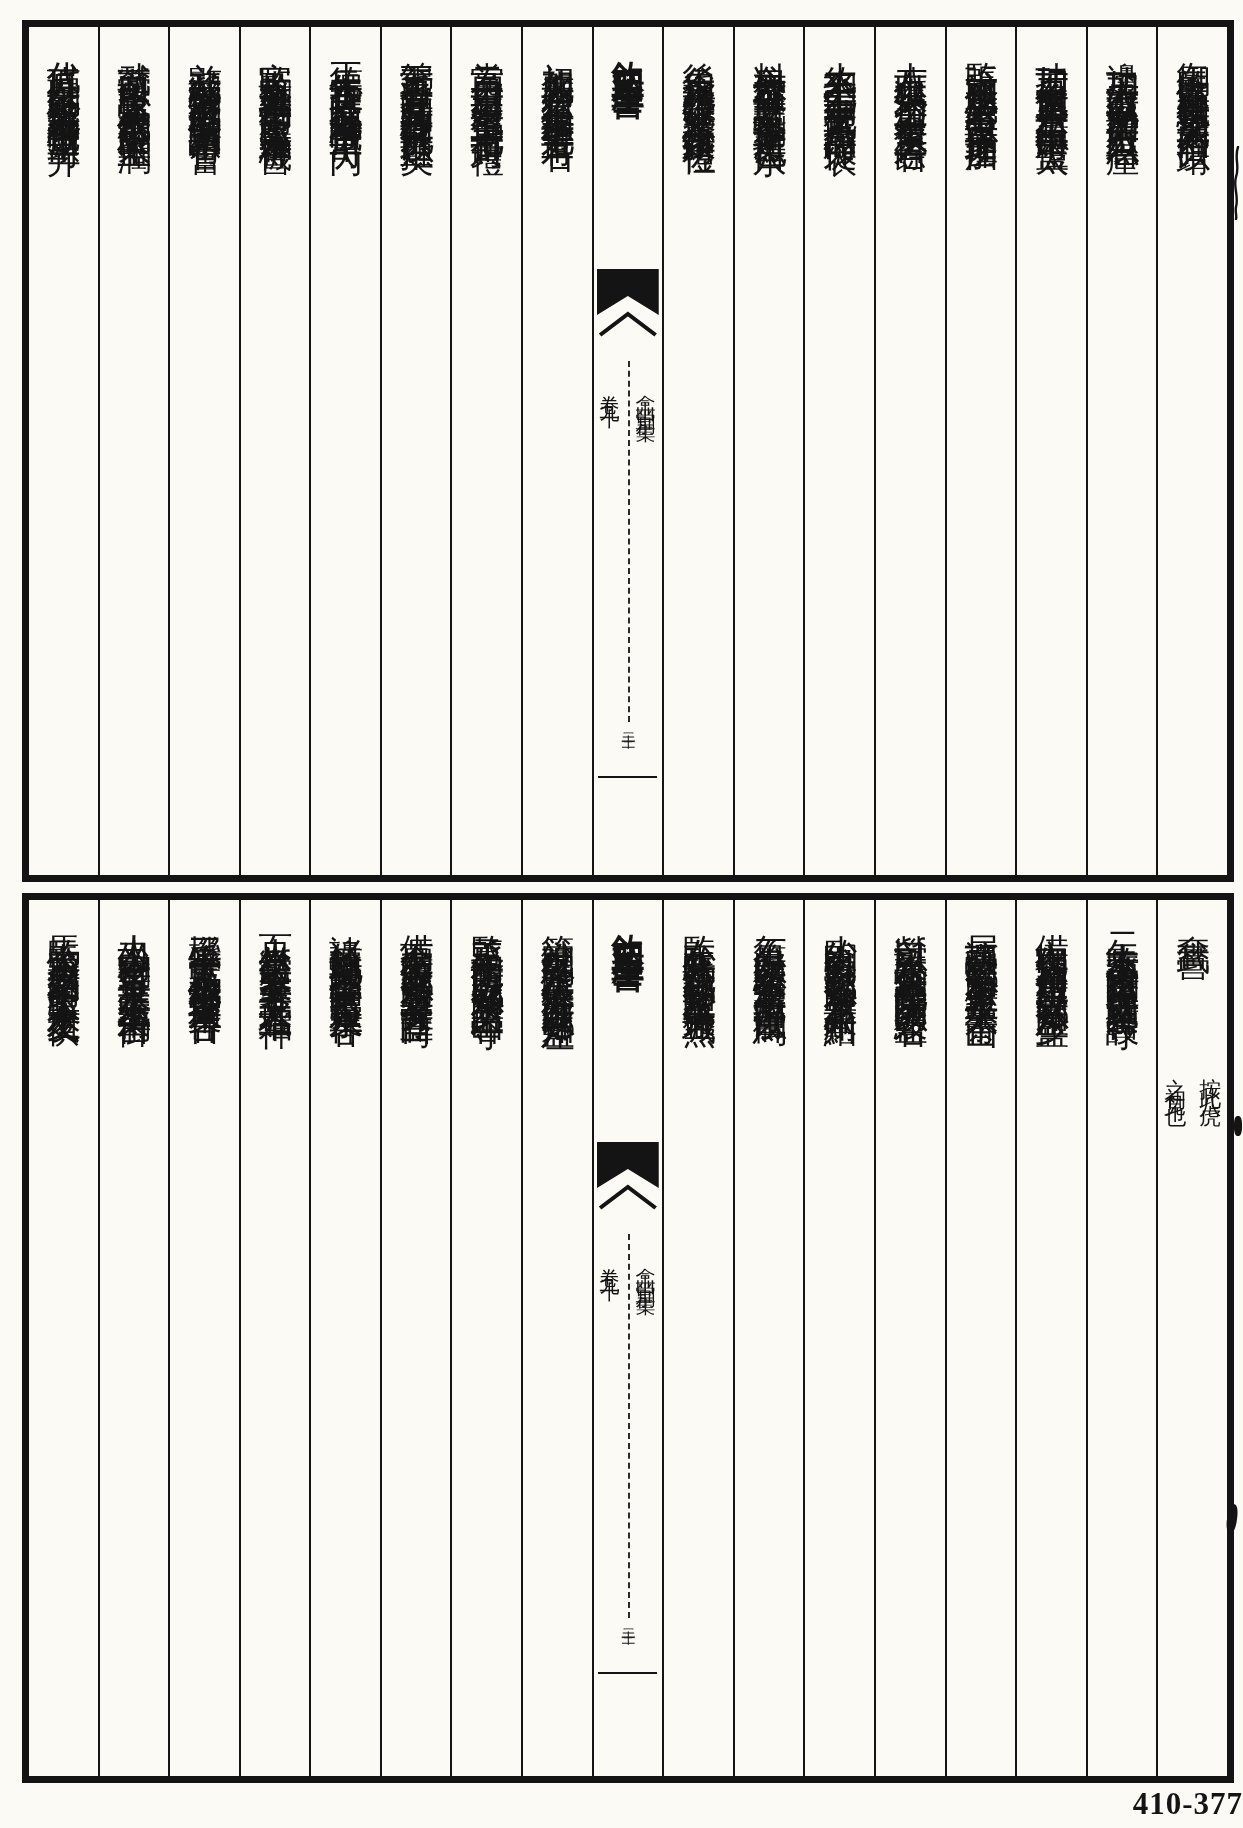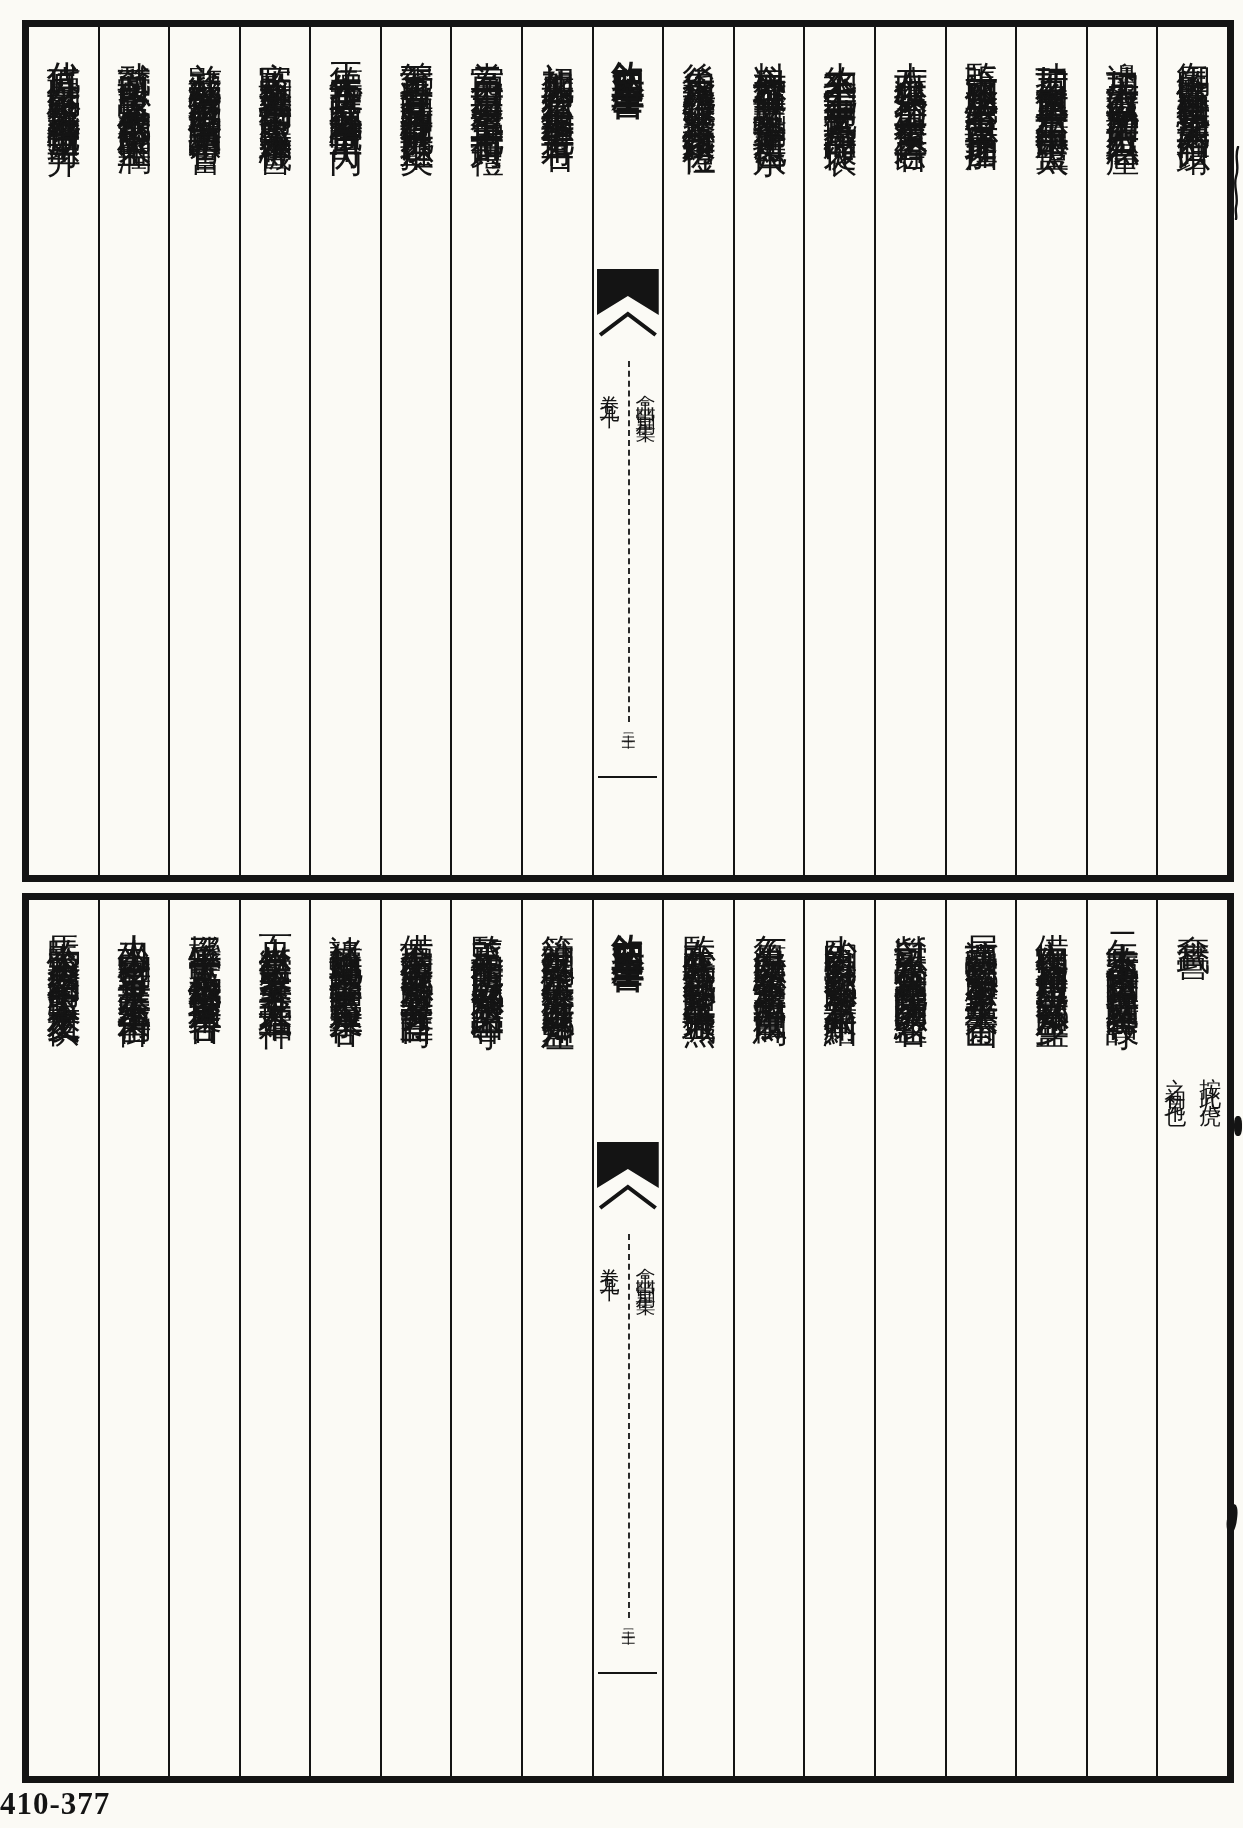--- a/index.html
+++ b/index.html
@@ -84,21 +84,21 @@
     font-size:34px;letter-spacing:6px;
   }
   .note-pair{
     position:absolute;top:160px;left:0;width:100%;
     display:flex;flex-direction:row-reverse;justify-content:center;gap:9px;
   }
   .note-pair .vtext{font-size:22px;letter-spacing:9px;line-height:26px;}
   
   .folio{
     position:absolute;top:1786px;left:0;width:100%;
-    text-align:left;
+    text-align:right;
     font-weight:bold;font-size:31px;letter-spacing:1px;
     font-family:"Liberation Serif","DejaVu Serif",serif;
   }
   .edge-squiggle{position:absolute;left:1231px;top:146px;}
   .ink-speck-1{
     position:absolute;left:1227px;top:1504px;width:10px;height:30px;
     background:var(--ink);border-radius:60% 40% 55% 45%;transform:rotate(6deg);
   }
   .ink-speck-2{
     position:absolute;left:1234px;top:1116px;width:8px;height:20px;

